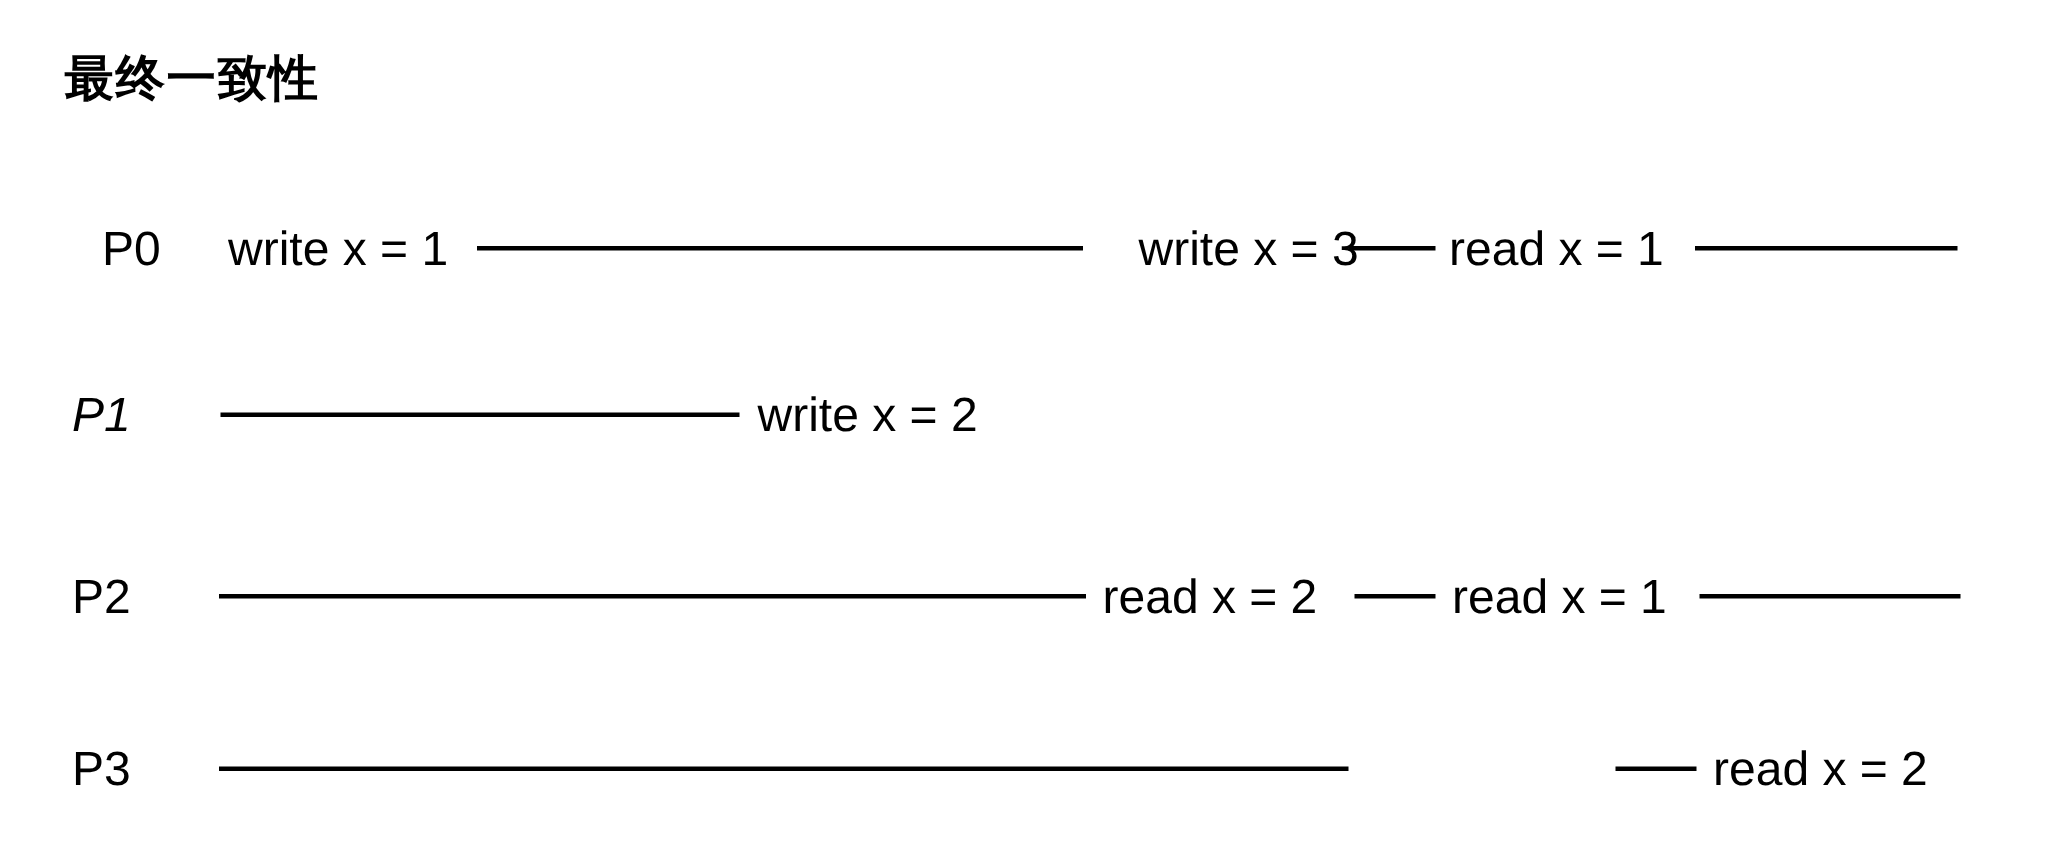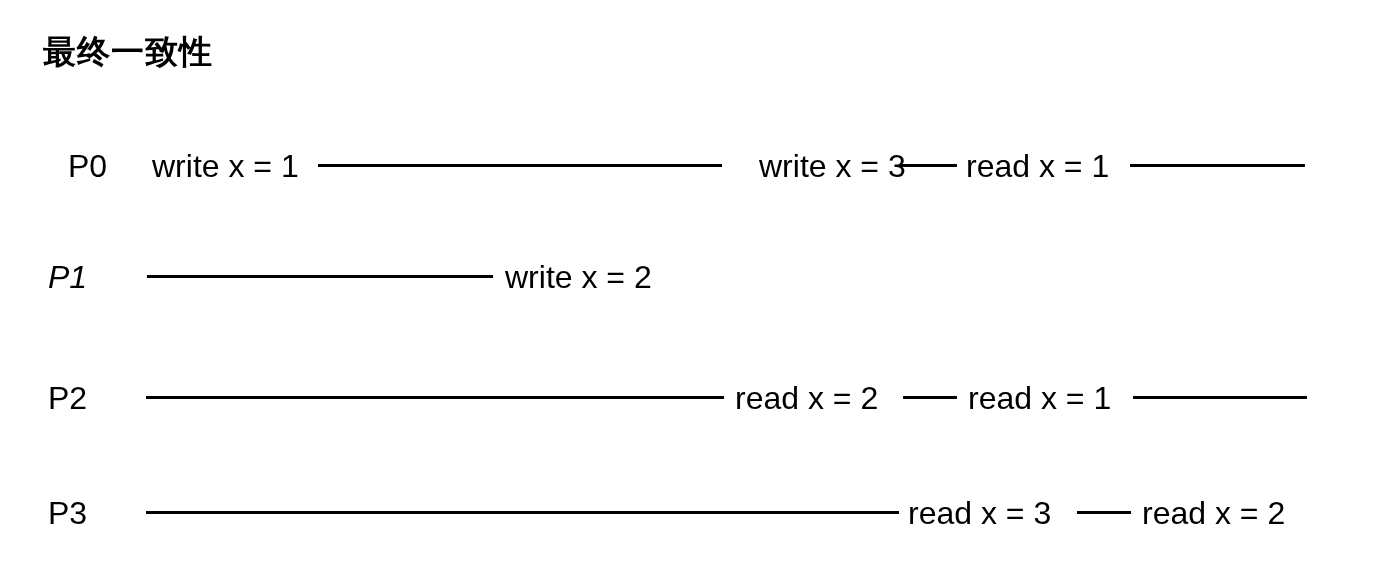--- a/index.html
+++ b/index.html
@@ -77,17 +77,16 @@
       <span class="plabel" style="left: 48px;">P2</span>
       <div class="tline" style="left: 146px; width: 578px; background: rgb(0, 0, 0);"></div>
       <span class="event" style="left: 735px;">read x = 2</span>
       <div class="tline" style="left: 903px; width: 54px; background: rgb(0, 0, 0);"></div>
       <span class="event" style="left: 968px;">read x = 1</span>
       <div class="tline" style="left: 1133px; width: 174px; background: rgb(0, 0, 0);"></div>
     </div>
     <div class="row" style="top: 491px; text-align: center;">
       <span class="plabel" style="left: 48px;">P3</span>
       <div class="tline" style="left: 146px; width: 753px; background: rgb(0, 0, 0);"></div>
-      <span class="event" style="left: 908px;">read x = 3</span>
       <div class="tline" style="left: 1077px; width: 54px; background: rgb(0, 0, 0);"></div>
       <span class="event" style="left: 1142px;">read x = 2</span>
     </div>
   </div>
 
 </body></html>

